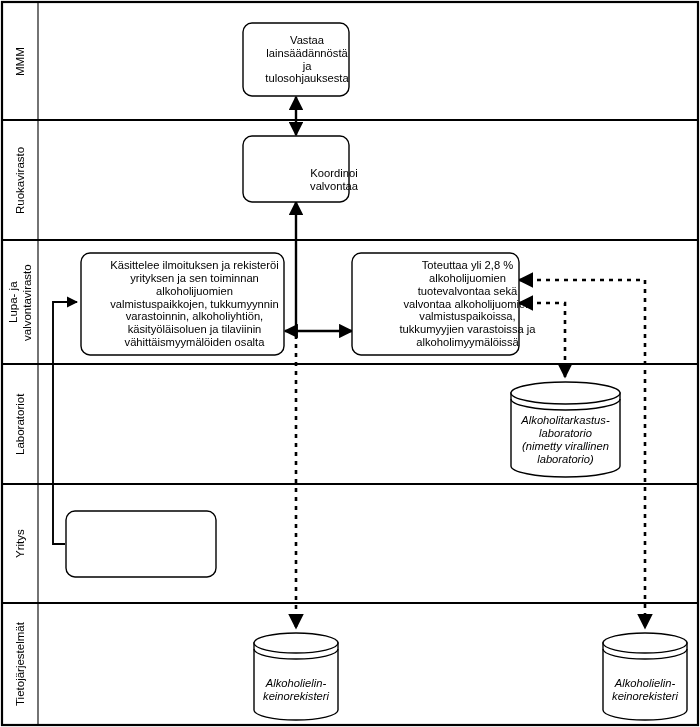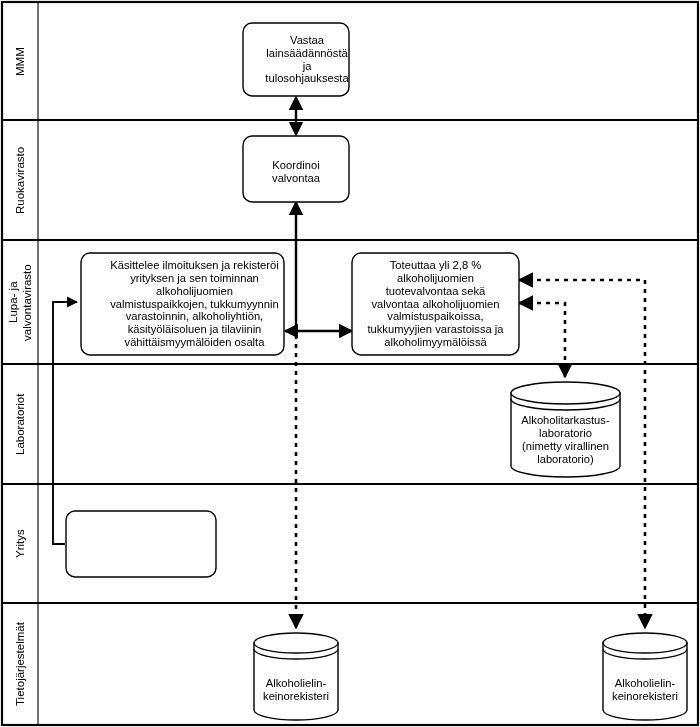--- a/index.html
+++ b/index.html
@@ -43,21 +43,21 @@
     align-items: center;
     justify-content: center;
     text-align: center;
     color: #000000;
     line-height: 1.16;
     white-space: pre-line;
     pointer-events: none;
   }
   .proc-text { font-size: 11.2px; }
   .proc-text-small { font-size: 11.2px; }
-  .db-text { font-size: 11.2px; }
+  .db-text { font-size: 11.2px; font-style: italic; }
 </style>
 </head>
 <body>
 
 <div id="diagram-root">
 
   <svg id="svg-layer" viewBox="0 0 700 727">
     <defs>
       <marker id="arrow-solid" viewBox="0 0 10 10" refX="9" refY="5" markerWidth="6" markerHeight="6" orient="auto-start-reverse">
         <path d="M 0 0 L 10 5 L 0 10 z" fill="#000000"></path>
@@ -133,32 +133,32 @@
 valvontavirasto</div>
   <div class="lane-label" style="left:3px; top:365px; width:35px; height:119px;">Laboratoriot</div>
   <div class="lane-label" style="left:3px; top:485px; width:35px; height:118px;">Yritys</div>
   <div class="lane-label" style="left:3px; top:604px; width:35px; height:121px;">Tietojärjestelmät</div>
 
   <div class="node-text proc-text" style="left:243px; top:23px; width:128px; height:73px;">Vastaa
 lainsäädännöstä
 ja
 tulosohjauksesta</div>
 
-  <div class="node-text proc-text" style="left:243px; top:136px; width:106px; height:72px;">Koordinoi
+  <div class="node-text proc-text" style="left:243px; top:144px; width:106px; height:72px;padding-left:38px;">Koordinoi
 valvontaa</div>
 
   <div class="node-text proc-text-small" style="left:83px; top:253px; width:199px; height:102px;margin-left:12px;">Käsittelee ilmoituksen ja rekisteröi
 yrityksen ja sen toiminnan
 alkoholijuomien
 valmistuspaikkojen, tukkumyynnin
 varastoinnin, alkoholiyhtiön,
 käsityöläisoluen ja tilaviinin
 vähittäismyymälöiden osalta</div>
 
-  <div class="node-text proc-text-small" style="left:354px; top:253px; width:163px; height:102px;">Toteuttaa yli 2,8 %
+  <div class="node-text proc-text-small" style="left:354px; top:253px; width:163px; height:102px;padding-left:32px;">Toteuttaa yli 2,8 %
 alkoholijuomien
 tuotevalvontaa sekä
 valvontaa alkoholijuomien
 valmistuspaikoissa,
 tukkumyyjien varastoissa ja
 alkoholimyymälöissä</div>
 
   <div class="node-text db-text" style="left:511px; top:405px; width:109px; height:70px;">Alkoholitarkastus-
 laboratorio
 (nimetty virallinen

